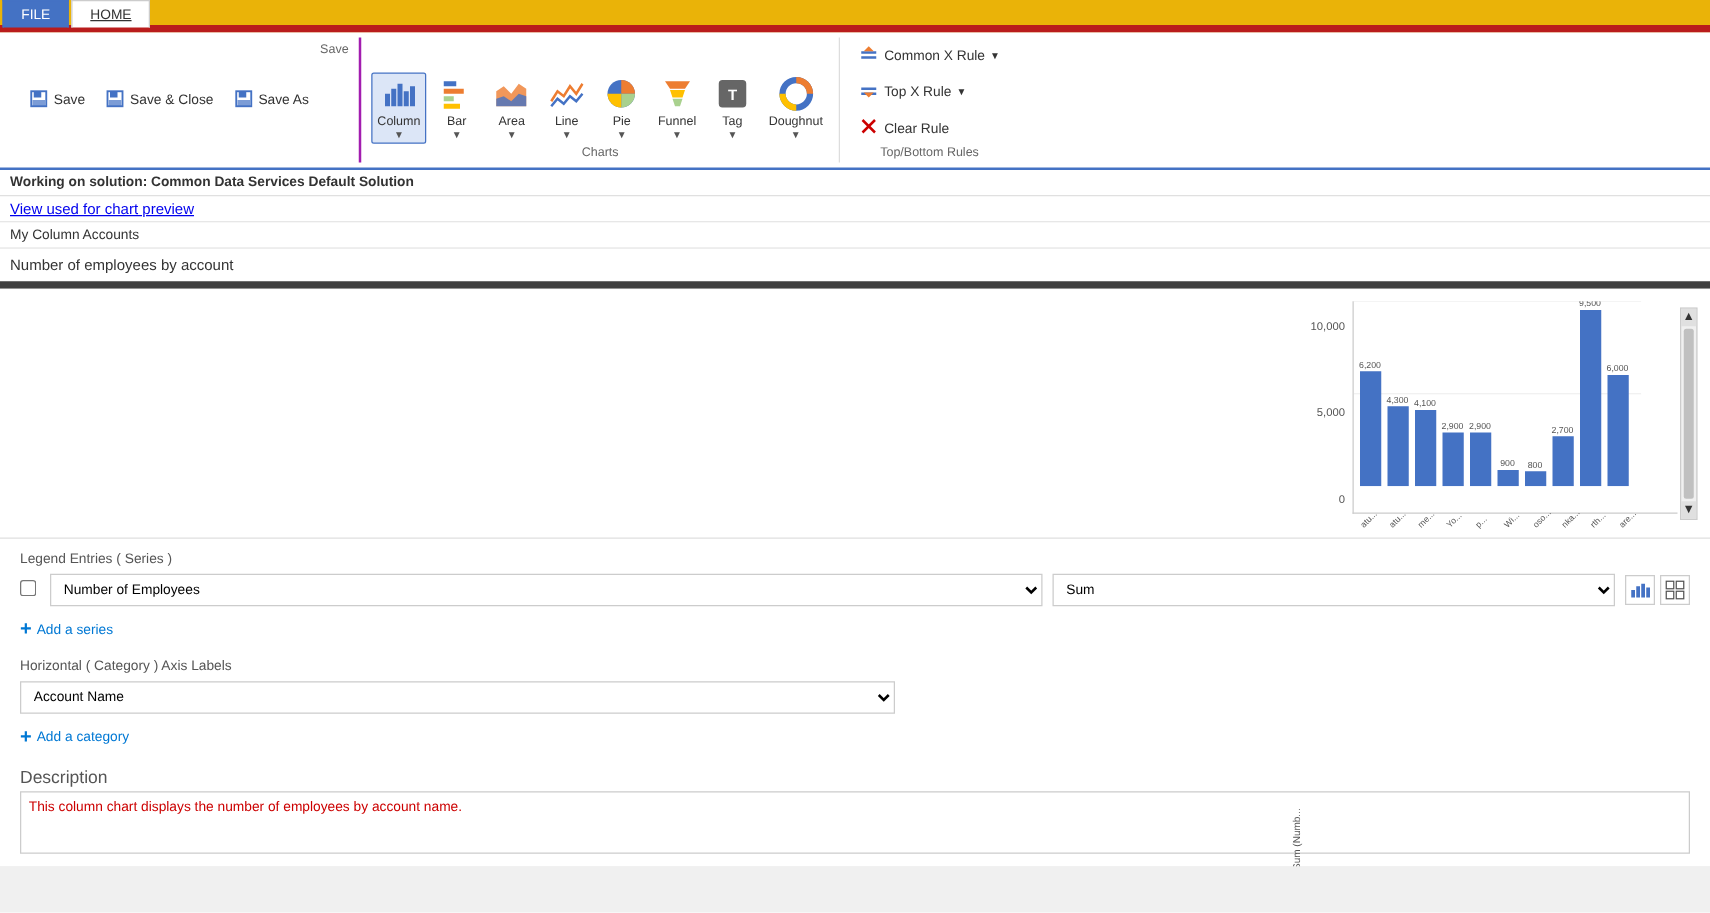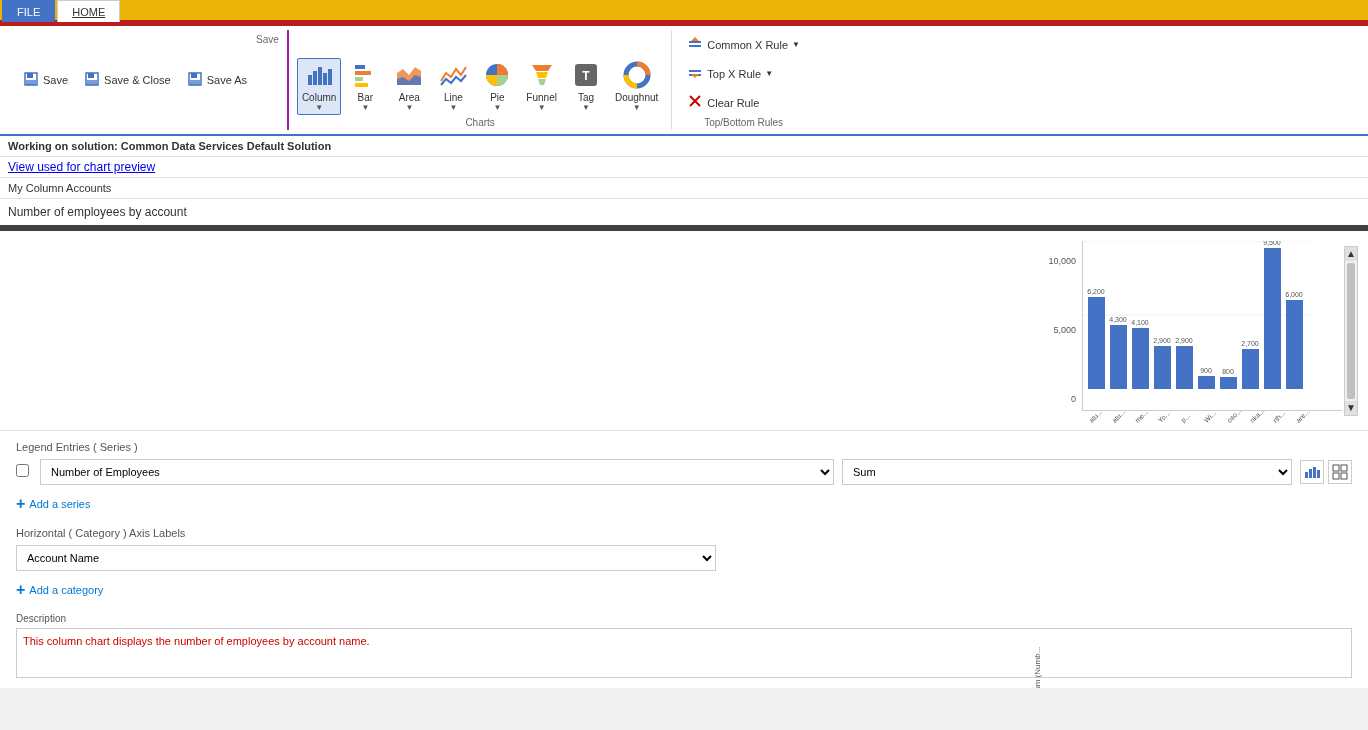--- a/index.html
+++ b/index.html
@@ -52,21 +52,21 @@
     .chart-type-icon { width: 24px; height: 24px; cursor: pointer; border: 1px solid #ccc; background: white; display: flex; align-items: center; justify-content: center; }
 
     .add-btn { display: flex; align-items: center; gap: 4px; color: #0078d4; cursor: pointer; font-size: 11px; padding: 4px 0; }
     .add-btn .plus { font-size: 16px; font-weight: bold; }
 
     .h-axis-section { margin-top: 10px; }
     .h-axis-label { font-size: 11px; color: #555; margin-bottom: 6px; }
     .h-axis-dropdown { width: 700px; height: 26px; border: 1px solid #ccc; padding: 2px 6px; font-size: 11px; background: white; }
 
     .desc-section { margin-top: 10px; }
-    .desc-label { font-size: 10px; color: #555; margin-bottom: 4px; }
+    .desc-label { font-size: 14px; color: #555; margin-bottom: 4px; }
     .desc-text { font-size: 11px; color: #c00; padding: 6px; border: 1px solid #ccc; width: 100%; min-height: 50px; background: white; }
 
     .chart-wrapper { display: flex; gap: 2px; align-items: center; }
 
     .y-axis-label { font-size: 8px; color: #555; writing-mode: vertical-rl; transform: rotate(180deg); white-space: nowrap; height: 100%; display: flex; align-items: center; }
   </style>
 </head>
 <body>
 
 <div class="tab-bar">

